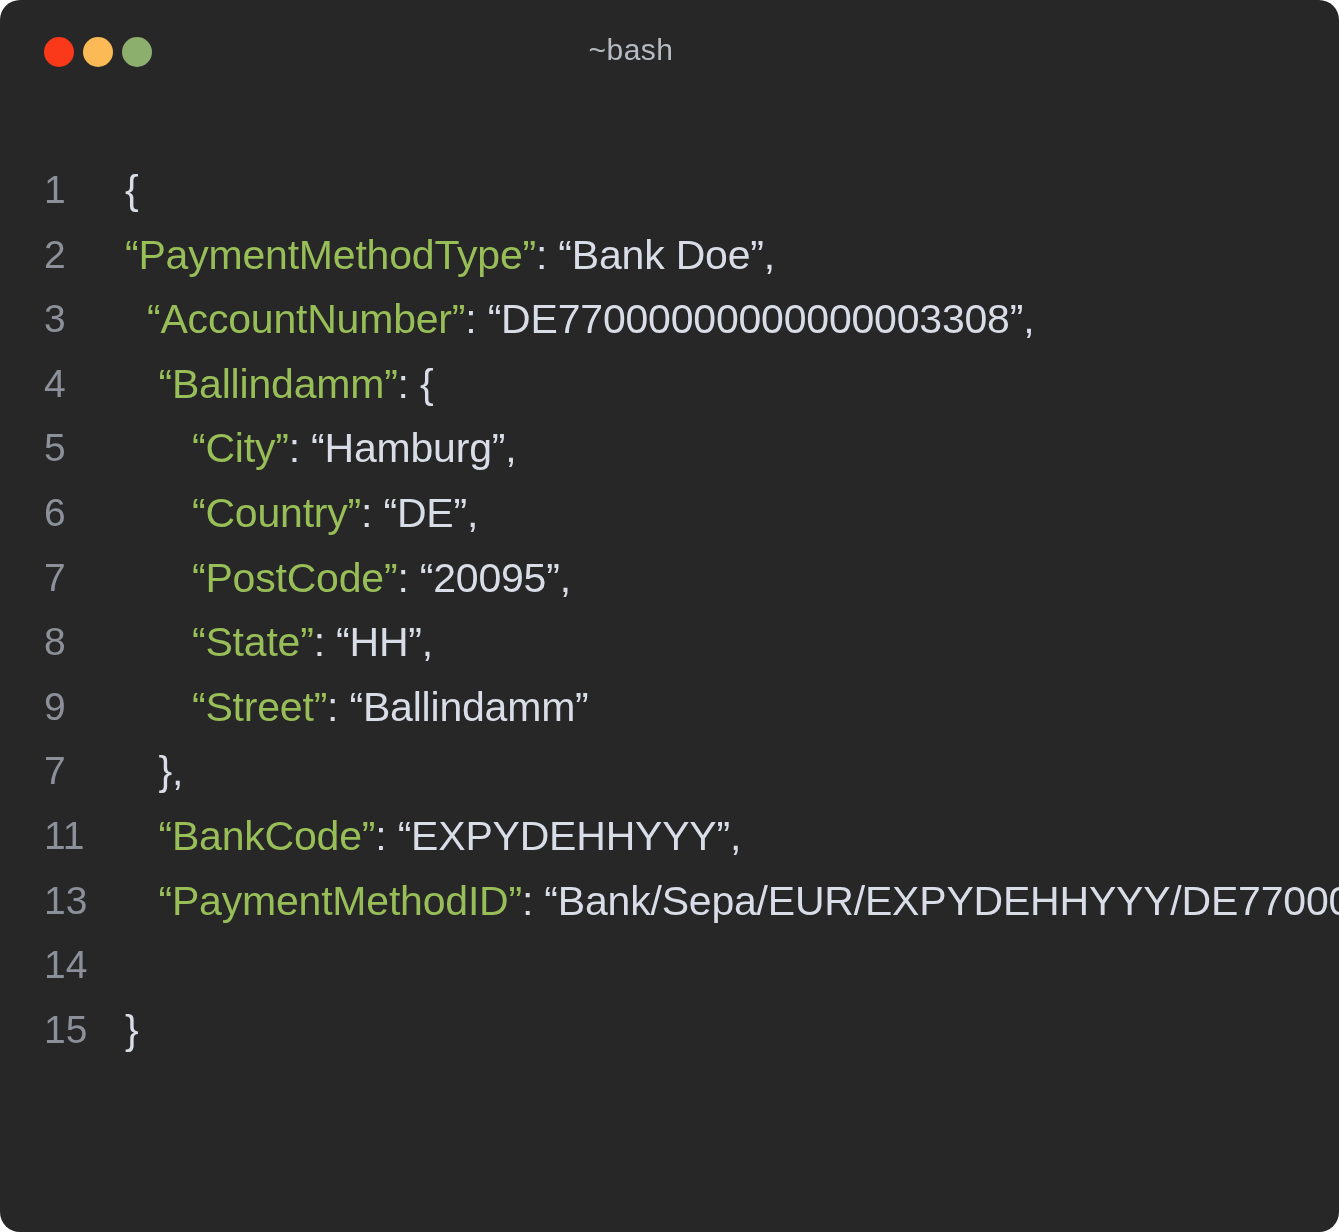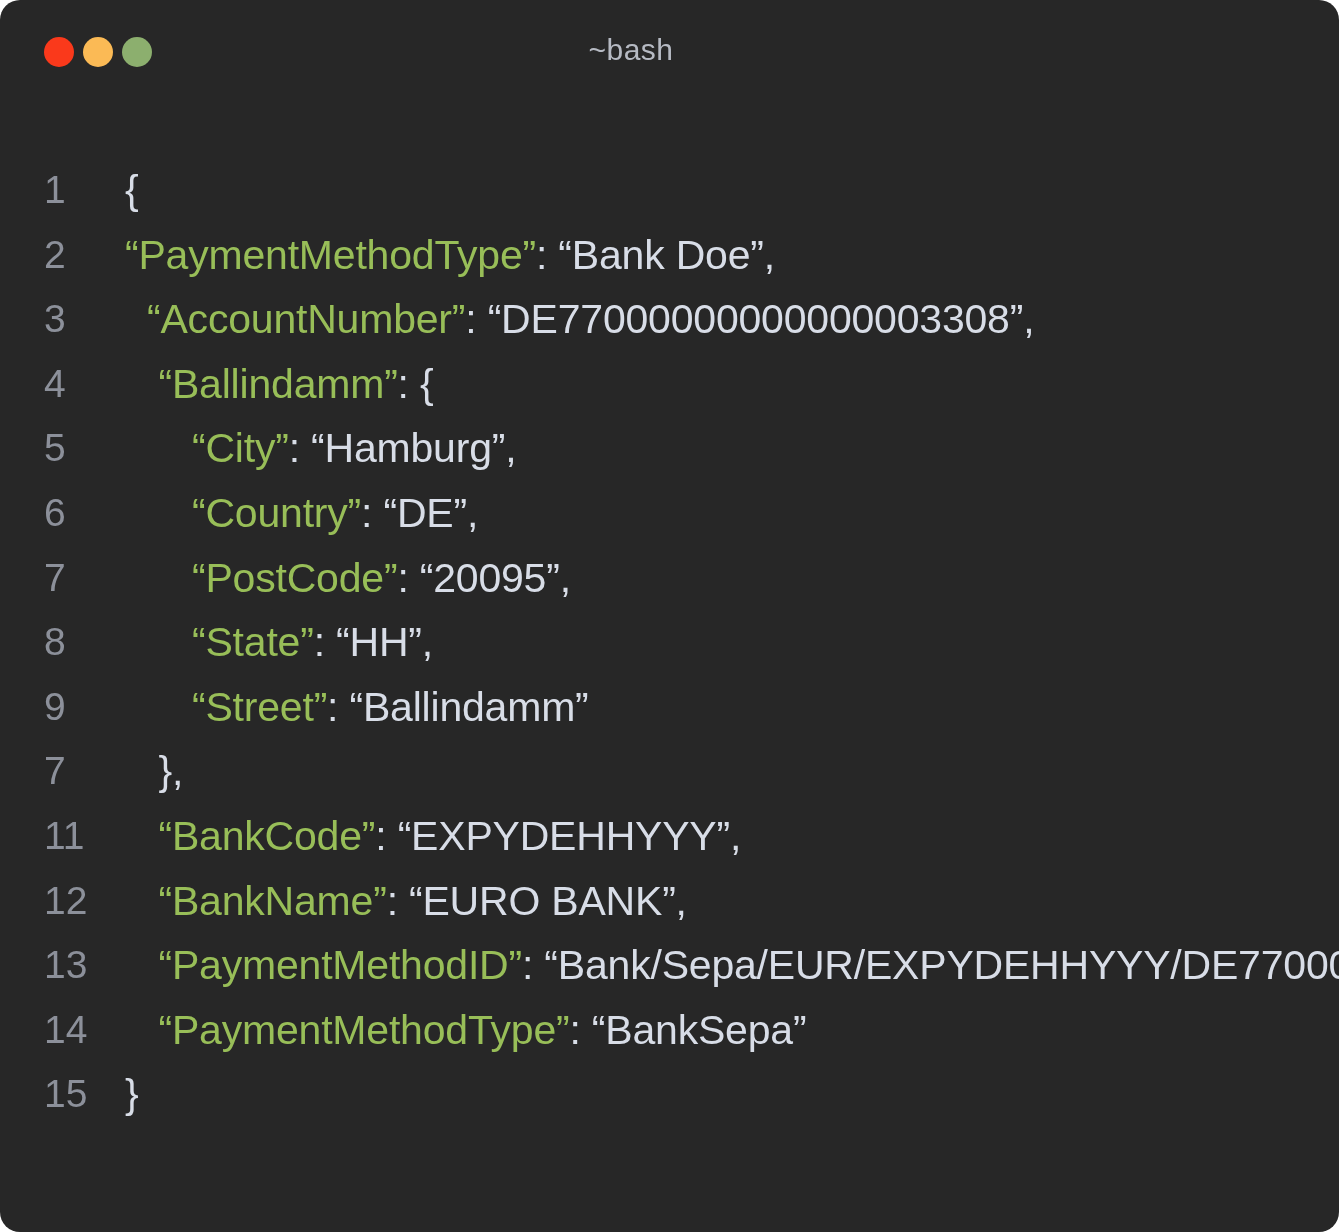--- a/index.html
+++ b/index.html
@@ -114,29 +114,24 @@
       </div>
       <div class="row">
         <span class="lineno">7</span>
         <span class="content" style="margin-left: 33.5px;"><span class="tok-plain">},</span></span>
       </div>
       <div class="row">
         <span class="lineno">11</span>
         <span class="content" style="margin-left: 33.5px;"><span class="tok-key">“BankCode”</span><span class="tok-plain">: “EXPYDEHHYYY”,</span></span>
       </div>
       <div class="row">
-        <span class="lineno">12</span>
-        <span class="content" style="margin-left: 33.5px;"><span class="tok-key">“BankName”</span><span class="tok-plain">: “EURO BANK”,</span></span>
-      </div>
-      <div class="row">
         <span class="lineno">13</span>
         <span class="content" style="margin-left: 33.5px;"><span class="tok-key">“PaymentMethodID”</span><span class="tok-plain">: “Bank/Sepa/EUR/EXPYDEHHYYY/DE770000</span></span>
       </div>
       <div class="row">
         <span class="lineno">14</span>
-        <span class="content" style="margin-left: 33.5px;"><span class="tok-key">“PaymentMethodType”</span><span class="tok-plain">: “BankSepa”</span></span>
       </div>
       <div class="row">
         <span class="lineno">15</span>
         <span class="content" style="margin-left: 0px;"><span class="tok-plain">}</span></span>
       </div>
     </div>
 </div>
 
 </body></html>

